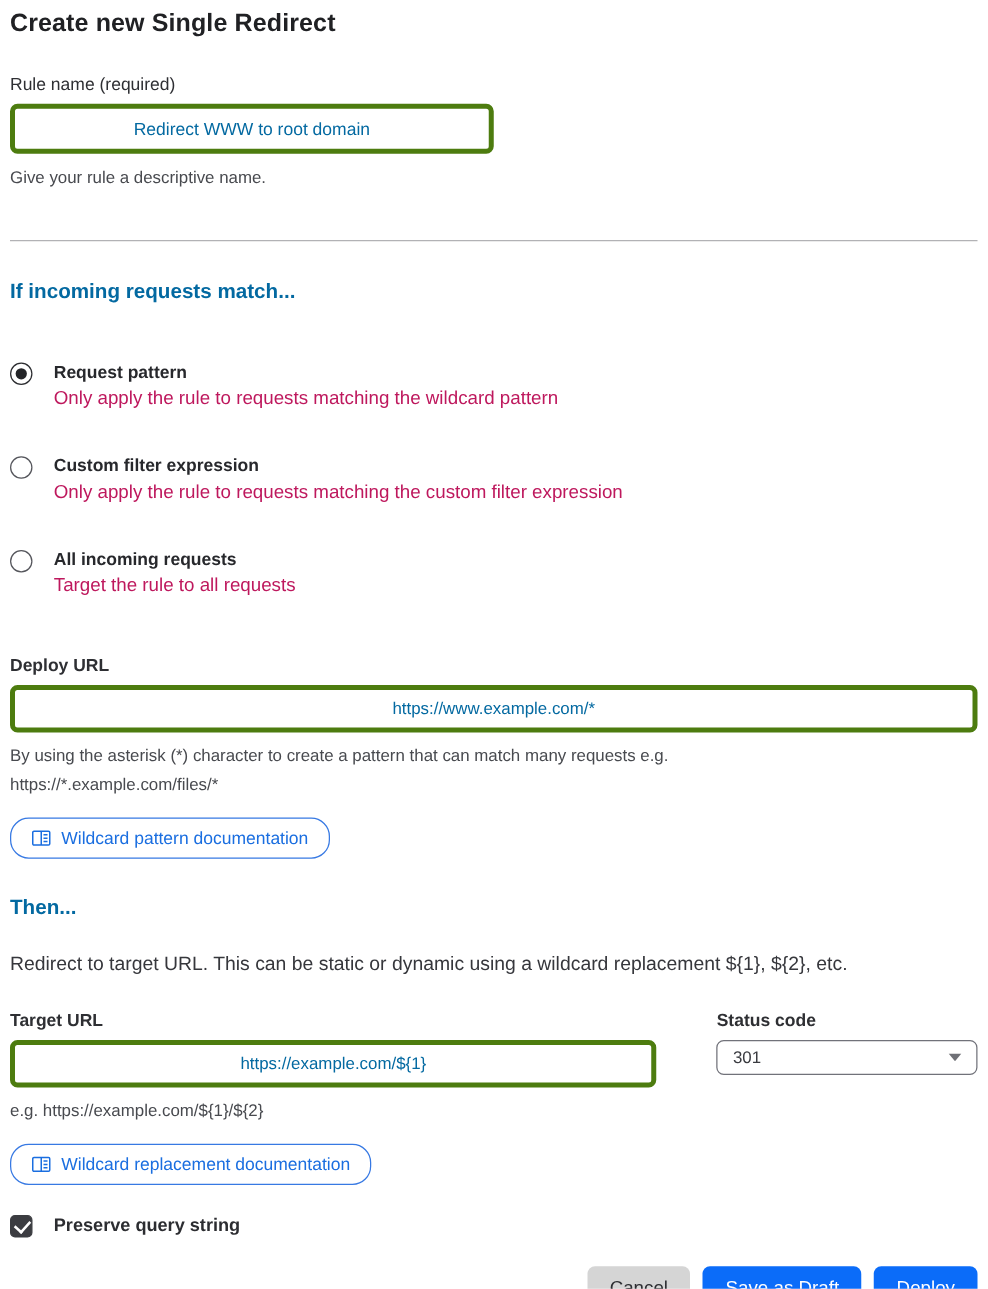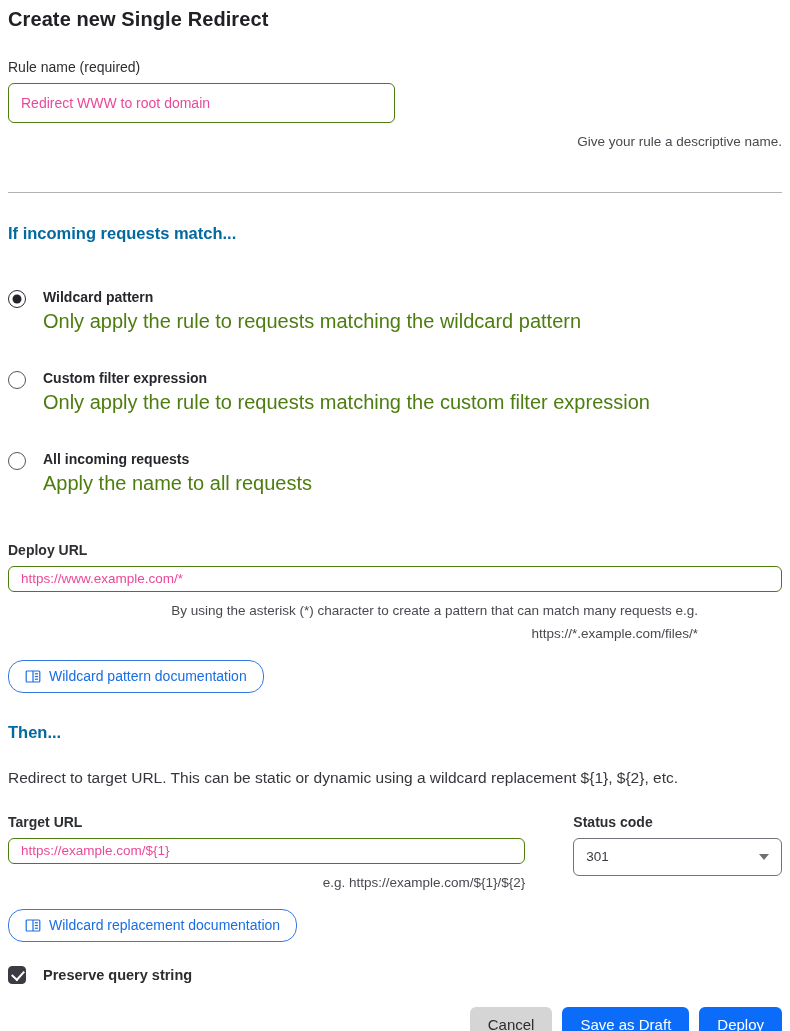--- a/index.html
+++ b/index.html
@@ -25,36 +25,36 @@
     font-size: 14px;
     color: #2e2f33;
     margin-bottom: 8px;
     display: block;
   }
   .field-label.bold { font-weight: 700; }
 
   .text-input {
     display: flex;
     align-items: center;
-    border: 1px solid #4d7c0f;
+    border: 4px solid #4d7c0f;
     border-radius: 6px;
     height: 40px;
     padding: 0 12px;
     font-size: 14px;
-    color: #ec4899;
-    background: #fff;
-  }
-  .text-input.url { font-size: 13.5px; height: 26px; }
+    color: #0369a1;
+    background: #fff;
+    justify-content: center;
+  }
+  .text-input.url { font-size: 13.5px; height: 38px; }
 
   .help-text {
     font-size: 13.5px;
     color: #484a4f;
     margin-top: 7px;
     line-height: 1.75;
-    text-align: right;
   }
 
   .divider {
     border: none;
     border-top: 1.5px solid #b2b2b5;
     margin-top: 38px;
   }
 
   .section-heading {
     font-size: 16.5px;
@@ -80,21 +80,21 @@
     content: "";
     position: absolute;
     left: 50%; top: 50%;
     width: 9px; height: 9px;
     border-radius: 50%;
     background: #232428;
     transform: translate(-50%, -50%);
   }
   .radio-texts { display: flex; flex-direction: column; gap: 5px; }
   .radio-label { font-size: 14px; font-weight: 700; color: #27282c; }
-  .radio-desc { font-size: 20px; color: #4d7c0f; }
+  .radio-desc { font-size: 15px; color: #be185d; }
 
   .request-url-block { margin-top: 47px; }
   .full-width { width: 100%; }
 
   
   .doc-button {
     margin-top: 14px;
     display: inline-flex;
     align-items: center;
     gap: 8px;
@@ -124,21 +124,21 @@
   }
   .target-col { width: 543px; }
   .status-col { width: 219px; margin-left: 44px; }
 
   .select-box {
     display: flex;
     align-items: center;
     justify-content: space-between;
     border: 1px solid #71727a;
     border-radius: 6px;
-    height: 38px;
+    height: 28px;
     padding: 0 12px;
     font-size: 13.5px;
     color: #3a3b40;
     background: #fff;
     cursor: pointer;
   }
   .select-arrow {
     width: 0; height: 0;
     border-left: 5px solid transparent;
     border-right: 5px solid transparent;
@@ -208,36 +208,36 @@
   <div class="help-text">Give your rule a descriptive name.</div>
 
   <hr class="divider">
 
   <div class="section-heading">If incoming requests match...</div>
 
   <div class="radio-group">
     <div class="radio-item selected">
       <span class="radio-circle"></span>
       <span class="radio-texts">
-        <span class="radio-label">Wildcard pattern</span>
+        <span class="radio-label">Request pattern</span>
         <span class="radio-desc">Only apply the rule to requests matching the wildcard pattern</span>
       </span>
     </div>
     <div class="radio-item">
       <span class="radio-circle"></span>
       <span class="radio-texts">
         <span class="radio-label">Custom filter expression</span>
         <span class="radio-desc">Only apply the rule to requests matching the custom filter expression</span>
       </span>
     </div>
     <div class="radio-item">
       <span class="radio-circle"></span>
       <span class="radio-texts">
         <span class="radio-label">All incoming requests</span>
-        <span class="radio-desc">Apply the name to all requests</span>
+        <span class="radio-desc">Target the rule to all requests</span>
       </span>
     </div>
   </div>
 
   <div class="request-url-block">
     <label class="field-label bold">Deploy URL</label>
     <div class="text-input url full-width">
       <span>https://www.example.com/*</span>
     </div>
     <div class="help-text" style="max-width:690px;">By using the asterisk (*) character to create a pattern that can match many requests e.g. https://*.example.com/files/*</div>

